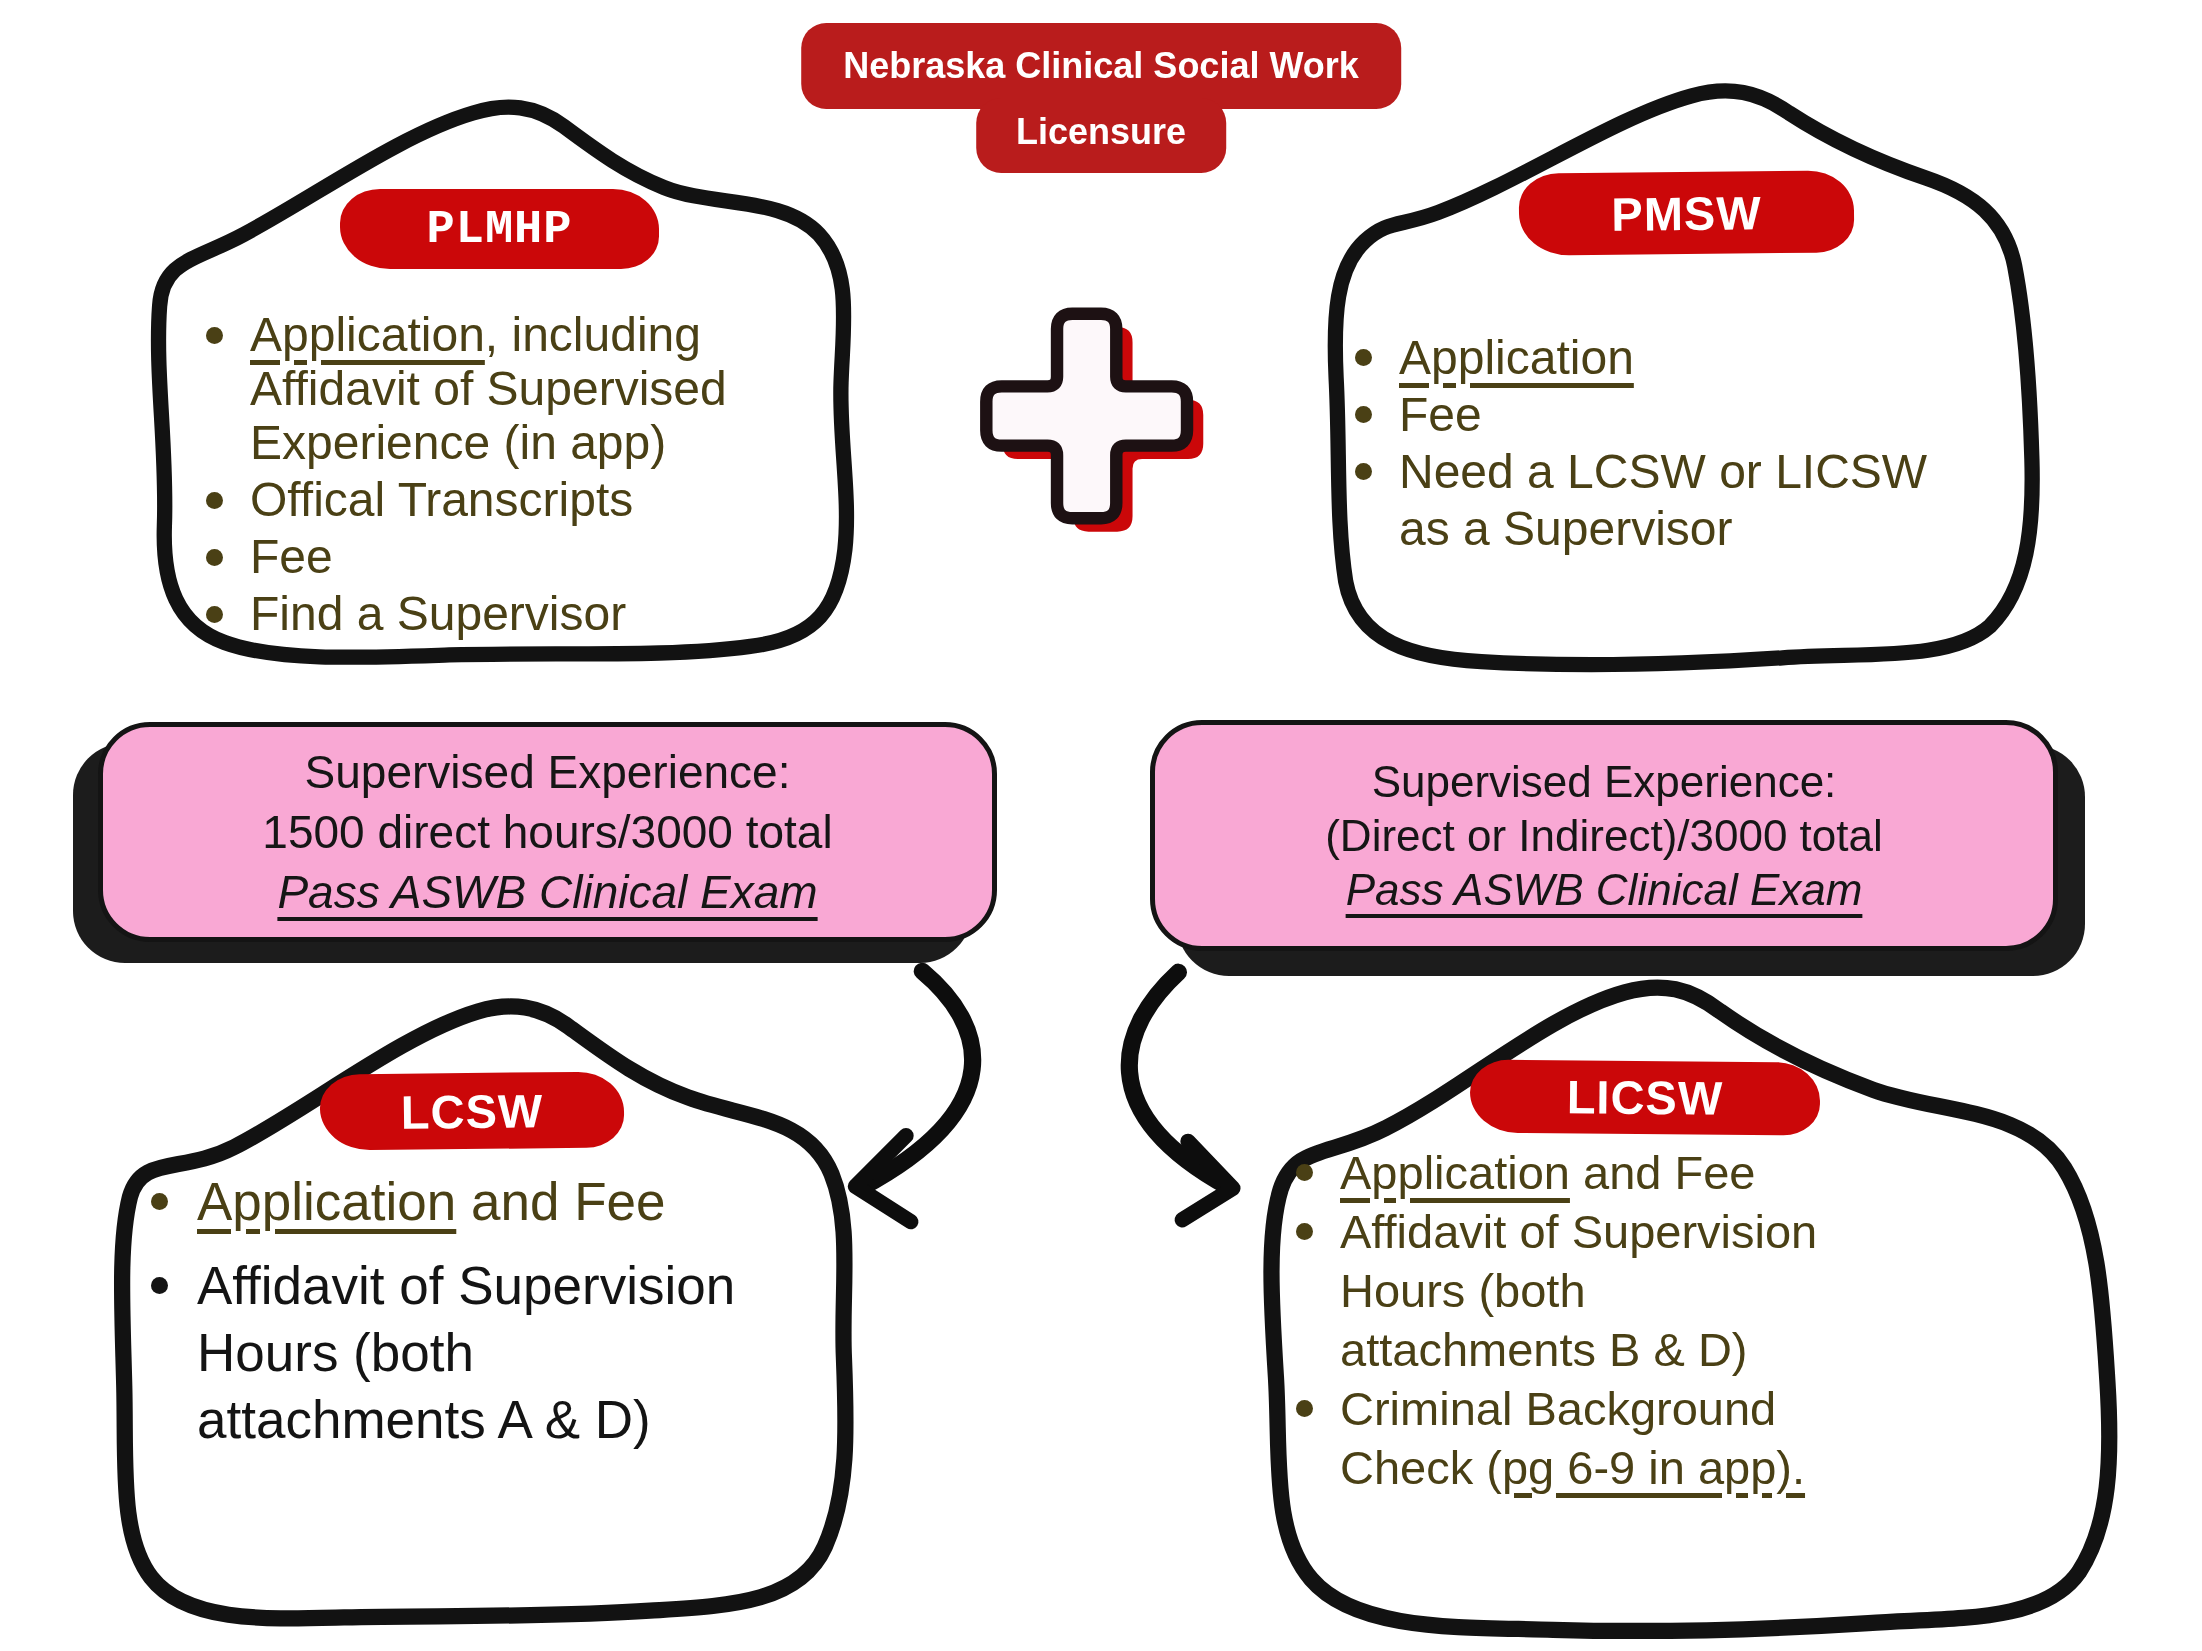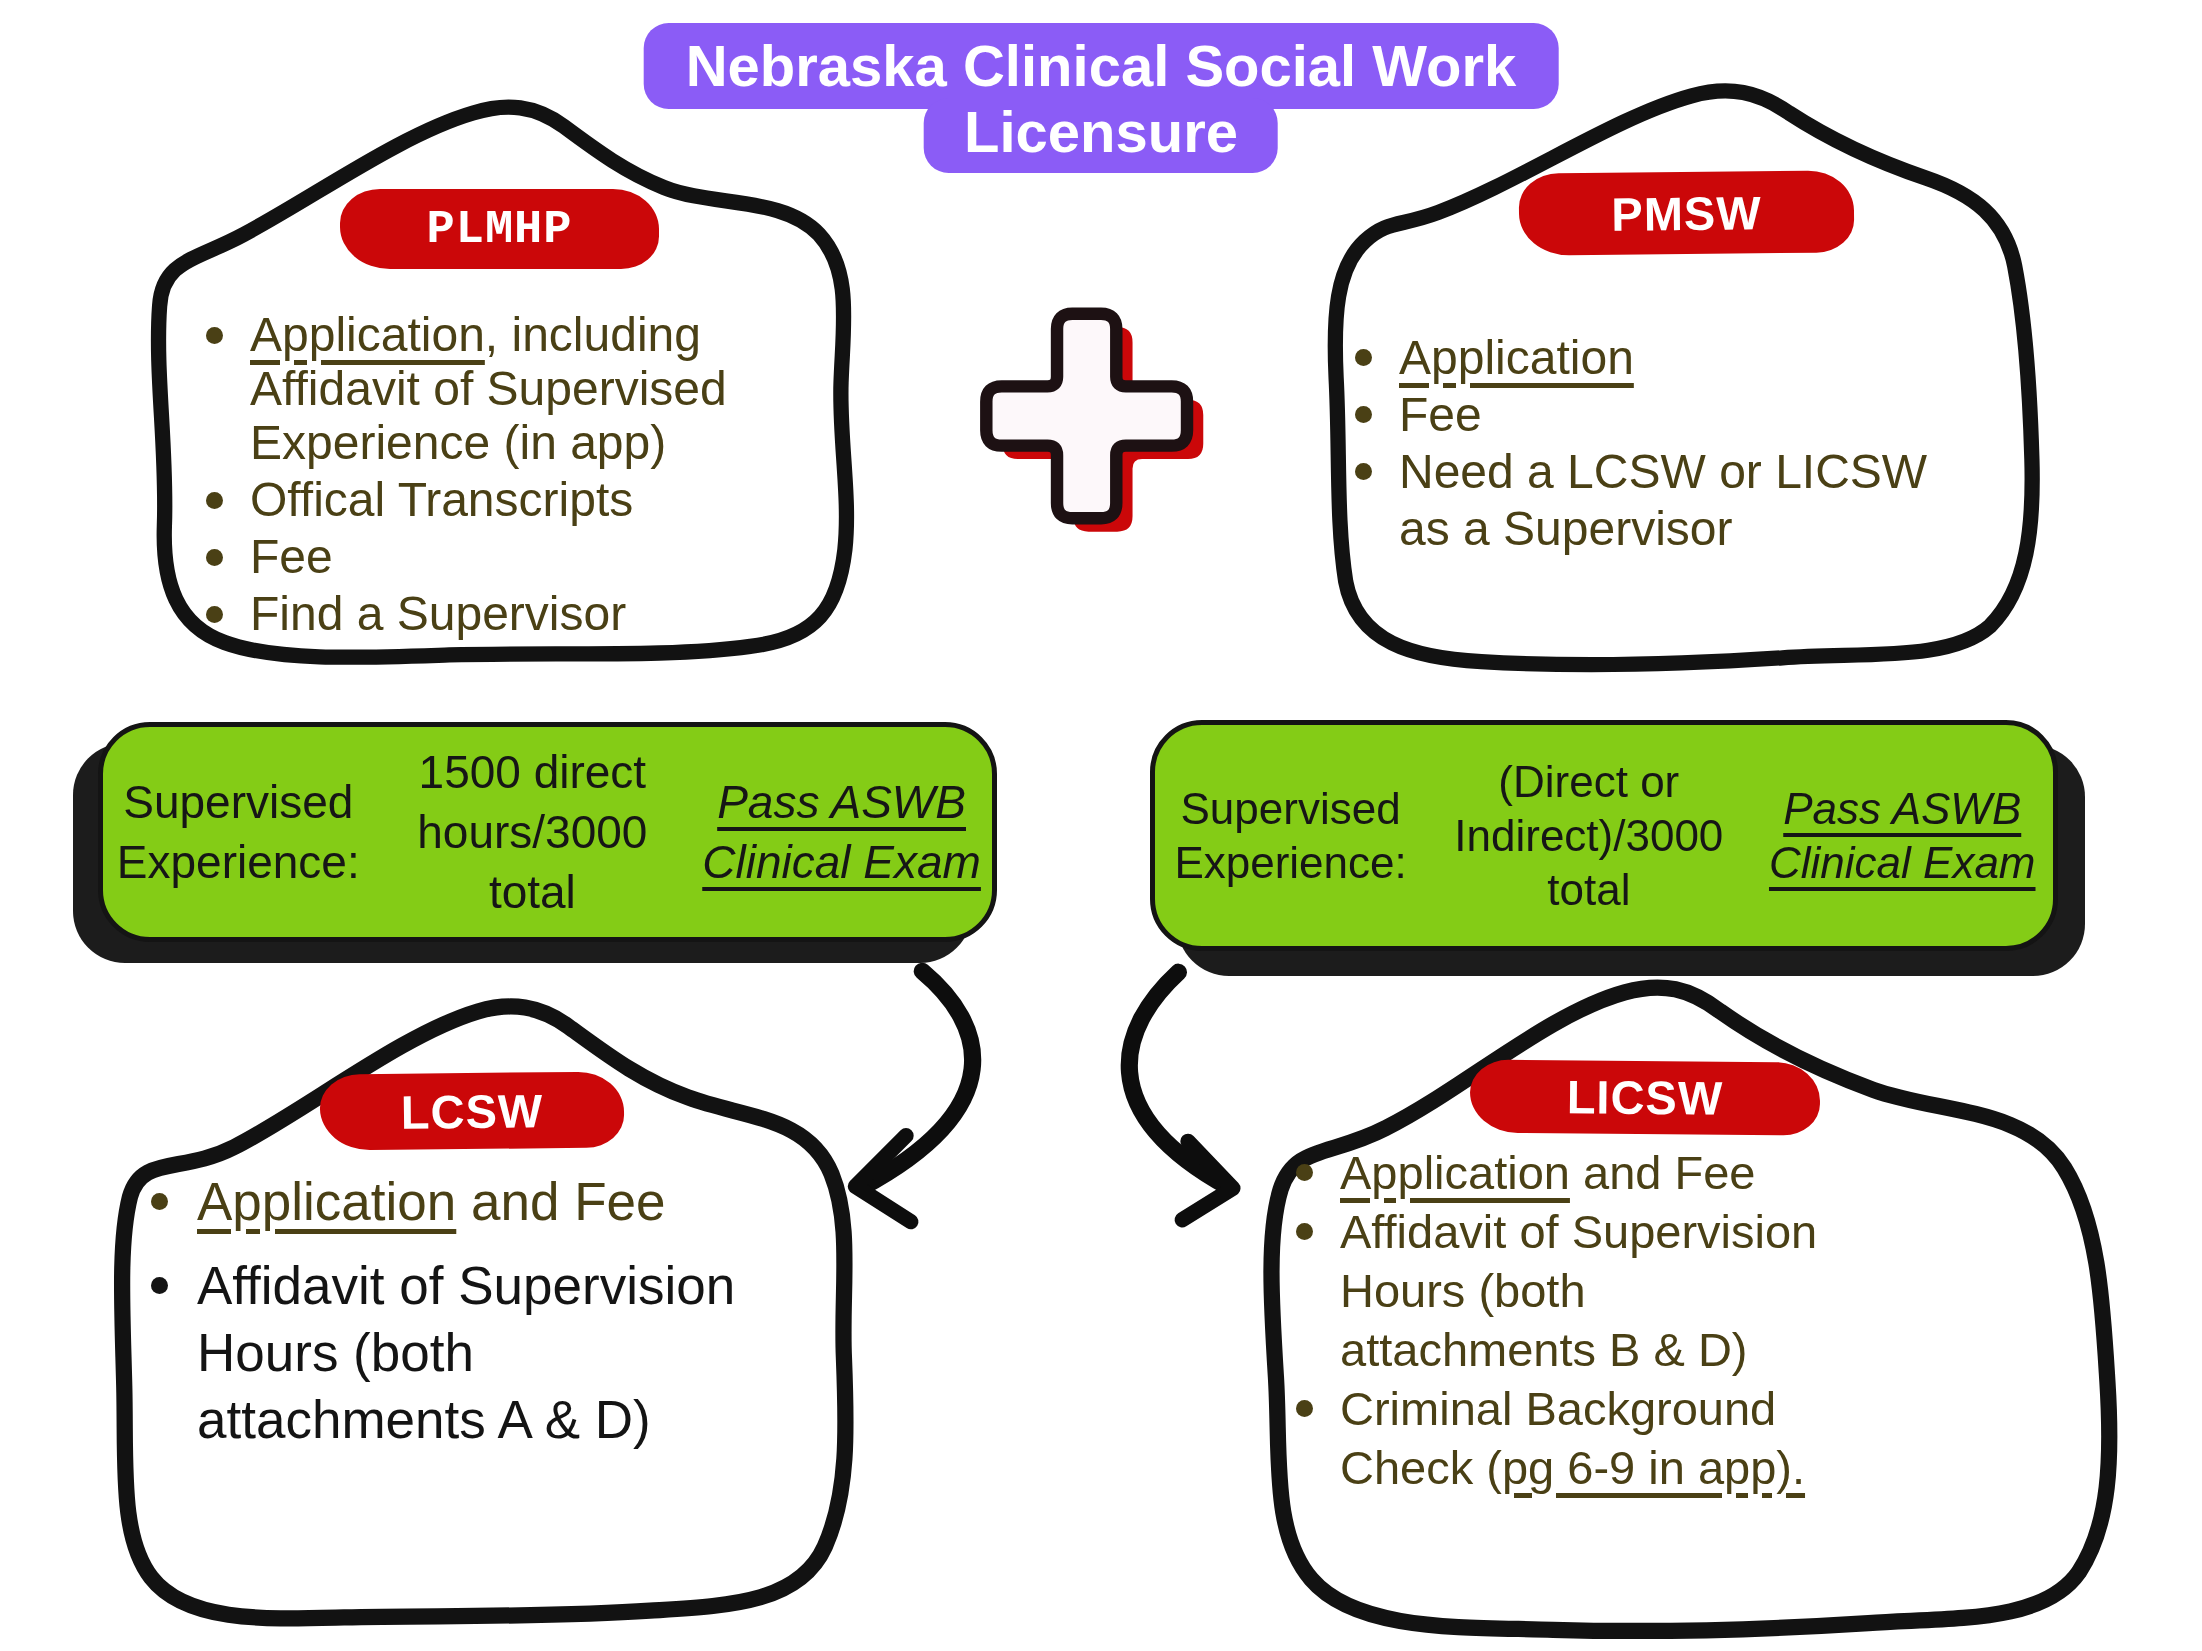--- a/index.html
+++ b/index.html
@@ -6,21 +6,21 @@
   .canvas{
     position:relative;width:2202px;height:1652px;background:#ffffff;overflow:hidden;
     font-family:"Liberation Sans", sans-serif;
   }
   svg.bg{position:absolute;left:0;top:0;z-index:1;}
   .layer{position:absolute;left:0;top:0;width:100%;height:100%;z-index:2;}
 
   
   .title-wrap{position:absolute;left:50%;top:23px;transform:translateX(-50%);
     display:flex;flex-direction:column;align-items:center;}
-  .title-line{background:#8b5cf6;color:#ffffff;font-weight:bold;font-size:58px;
+  .title-line{background:#b91c1c;color:#ffffff;font-weight:bold;font-size:36px;
     border-radius:25px;padding:0 42px;height:86px;line-height:86px;white-space:nowrap;
     text-align:center;}
   .title-line.second{height:75px;line-height:67px;margin-top:-11.5px;padding:0 40px;}
 
   
   .badge{position:absolute;background:#cb0709;color:#ffffff;font-weight:bold;
     display:flex;align-items:center;justify-content:center;letter-spacing:1px;
     font-size:47px;border-radius:40px 46px 38px 50px / 34px 40px 32.5px 42px;}
   .badge.plmhp{left:340px;top:189px;width:319px;height:80px;font-family:Liberation Mono, monospace;}
   .badge.pmsw{left:1519px;top:172px;width:335px;height:82px;transform:rotate(-.6deg);}
@@ -44,22 +44,22 @@
   .list.pmsw .dot{margin-top:20px;}
 
   .list.lcsw{left:151px;top:1168px;font-size:53px;line-height:67px;}
   .list.lcsw .item{margin-bottom:17px;}
   .list.lcsw .dot{margin-top:25px;margin-right:29px;}
 
   .list.licsw{left:1296px;top:1143px;font-size:47px;line-height:59px;}
   .list.licsw .dot{margin-top:21px;}
 
   
-  .se-box{position:absolute;background:#84cc16;border:5.7px solid #141414;border-radius:52px;
-    color:#161616;display:flex;flex-direction:row;align-items:center;justify-content:center;
+  .se-box{position:absolute;background:#f9a8d4;border:5.7px solid #141414;border-radius:52px;
+    color:#161616;display:flex;flex-direction:column;align-items:center;justify-content:center;
     text-align:center;box-sizing:border-box;}
   .se-box.left{left:98px;top:722px;width:899px;height:220px;
     box-shadow:-25px 21px 0 0 #1c1c1c;font-size:46px;line-height:60px;}
   .se-box.right{left:1150px;top:720px;width:908px;height:231px;
     box-shadow:27px 25px 0 0 #1c1c1c;font-size:44px;line-height:54px;}
   .se-box .u{text-decoration:underline;text-decoration-thickness:3.8px;text-underline-offset:8.6px;font-style:italic;}
 </style>
 </head>
 <body>
 

